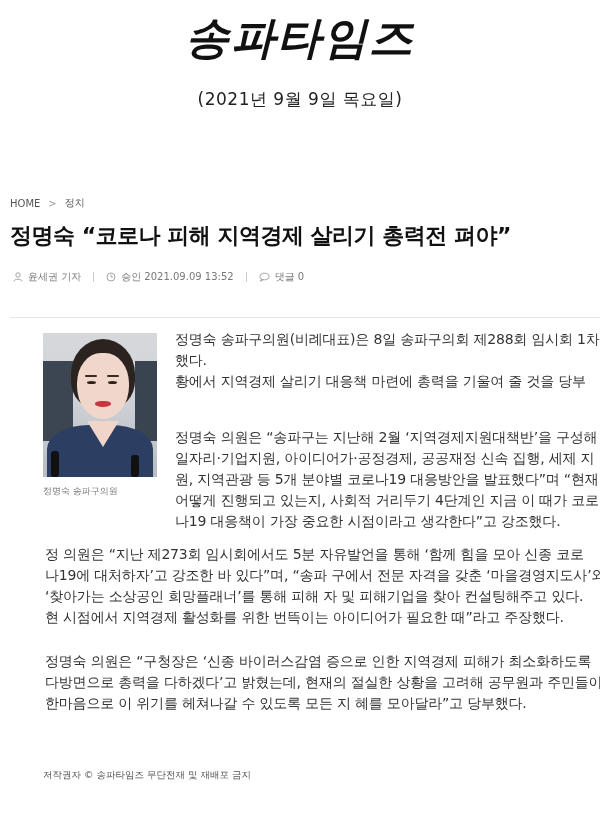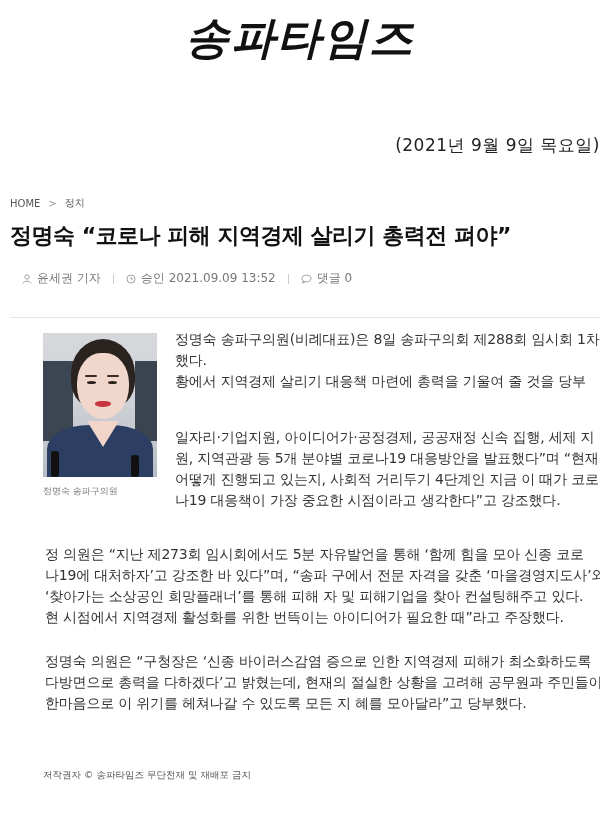--- a/index.html
+++ b/index.html
@@ -1,28 +1,28 @@
 <!DOCTYPE html>
 <html><head>
 <meta charset="utf-8">
 <style>
   * { margin: 0; padding: 0; box-sizing: border-box; }
   html, body { width: 600px; height: 814px; background: #ffffff; overflow: hidden; }
   body { font-family: "DejaVu Sans", "Liberation Sans", sans-serif; color: #222; position: relative; }
 
   .masthead { position: absolute; top: 8px; left: 0; width: 600px; text-align: center; font-style: italic; }
   .paper-name { font-size: 44px; font-weight: bold; color: #111; letter-spacing: 2px; line-height: 60px; }
-  .paper-date { position: absolute; top: 88px; left: 0; width: 600px; text-align: right; font-size: 17px; color: #222; letter-spacing: 0.5px; margin-top: 46px; }
+  .paper-date { position: absolute; top: 88px; left: 0; width: 600px; text-align: center; font-size: 17px; color: #222; letter-spacing: 0.5px; }
 
   .breadcrumb { position: absolute; top: 196px; left: 10px; font-size: 10px; color: #555; display: flex; align-items: center; gap: 8px; }
   .breadcrumb .sep { color: #999; font-size: 10px; }
 
   .title { position: absolute; top: 220px; left: 10px; width: 585px; font-size: 22px; color: #111; line-height: 32px; letter-spacing: -0.5px; white-space: nowrap; }
 
-  .meta { position: absolute; top: 270px; left: 22px; font-size: 12px; color: #777; display: flex; align-items: center; text-align: right; }
+  .meta { position: absolute; top: 270px; left: 13px; font-size: 10px; color: #777; display: flex; align-items: center; text-align: right; }
   .meta .item { display: flex; align-items: center; gap: 5px; }
   .meta .divider { width: 1px; height: 10px; background: #ccc; margin: 0 12px; }
   .meta svg { display: block; }
 
   .rule { position: absolute; top: 317px; left: 10px; width: 590px; height: 1px; background: #e6e6e6; }
 
   .figure { position: absolute; top: 333px; left: 43px; width: 114px; }
   .photo { width: 114px; height: 144px; position: relative; overflow: hidden; background: #c9ccd2; }
   .photo .bg-wall { position: absolute; left: 0; top: 0; width: 114px; height: 144px; background: linear-gradient(180deg, #d6d8dc 0%, #cfd2d7 45%, #b7bcc4 100%); }
   .photo .bg-panel { position: absolute; left: 0; top: 28px; width: 30px; height: 80px; background: #3c4552; }
@@ -120,20 +120,21 @@
   <figcaption class="caption">정명숙 송파구의원</figcaption>
 </figure>
 
 <div class="para p1">
   <span class="line">정명숙 송파구의원(비례대표)은 8일 송파구의회 제288회 임시회 1차</span>
   <span class="line">했다.</span>
   <span class="line">황에서 지역경제 살리기 대응책 마련에 총력을 기울여 줄 것을 당부</span>
 </div>
 
 <div class="para p2">
+  <span class="line">정명숙 의원은 “송파구는 지난해 2월 ‘지역경제지원대책반’을 구성해</span>
   <span class="line">일자리·기업지원, 아이디어가·공정경제, 공공재정 신속 집행, 세제 지</span>
   <span class="line">원, 지역관광 등 5개 분야별 코로나19 대응방안을 발표했다”며 “현재</span>
   <span class="line">어떻게 진행되고 있는지, 사회적 거리두기 4단계인 지금 이 때가 코로</span>
   <span class="line">나19 대응책이 가장  중요한 시점이라고 생각한다”고 강조했다.</span>
 </div>
 
 <div class="para p3">
   <span class="line">정 의원은 “지난 제273회 임시회에서도 5분 자유발언을 통해 ‘함께 힘을 모아 신종 코로</span>
   <span class="line">나19에 대처하자’고 강조한 바 있다”며, “송파 구에서 전문 자격을 갖춘 ‘마을경영지도사’와</span>
   <span class="line">‘찾아가는 소상공인 희망플래너’를 통해 피해 자  및 피해기업을 찾아 컨설팅해주고 있다.</span>

